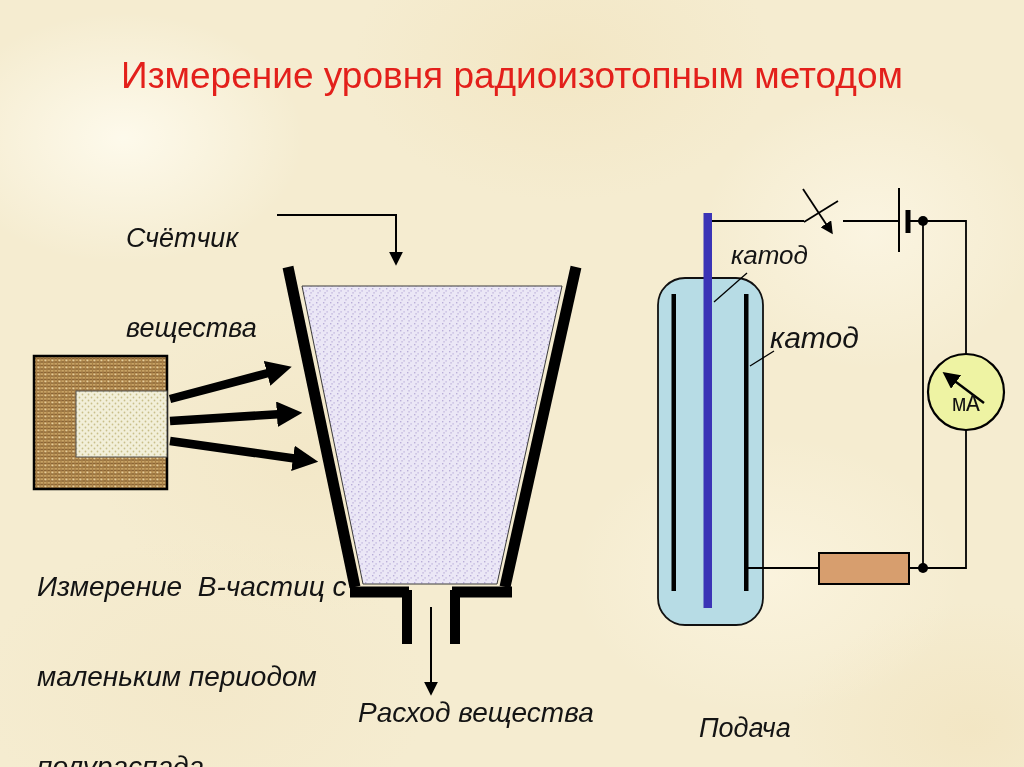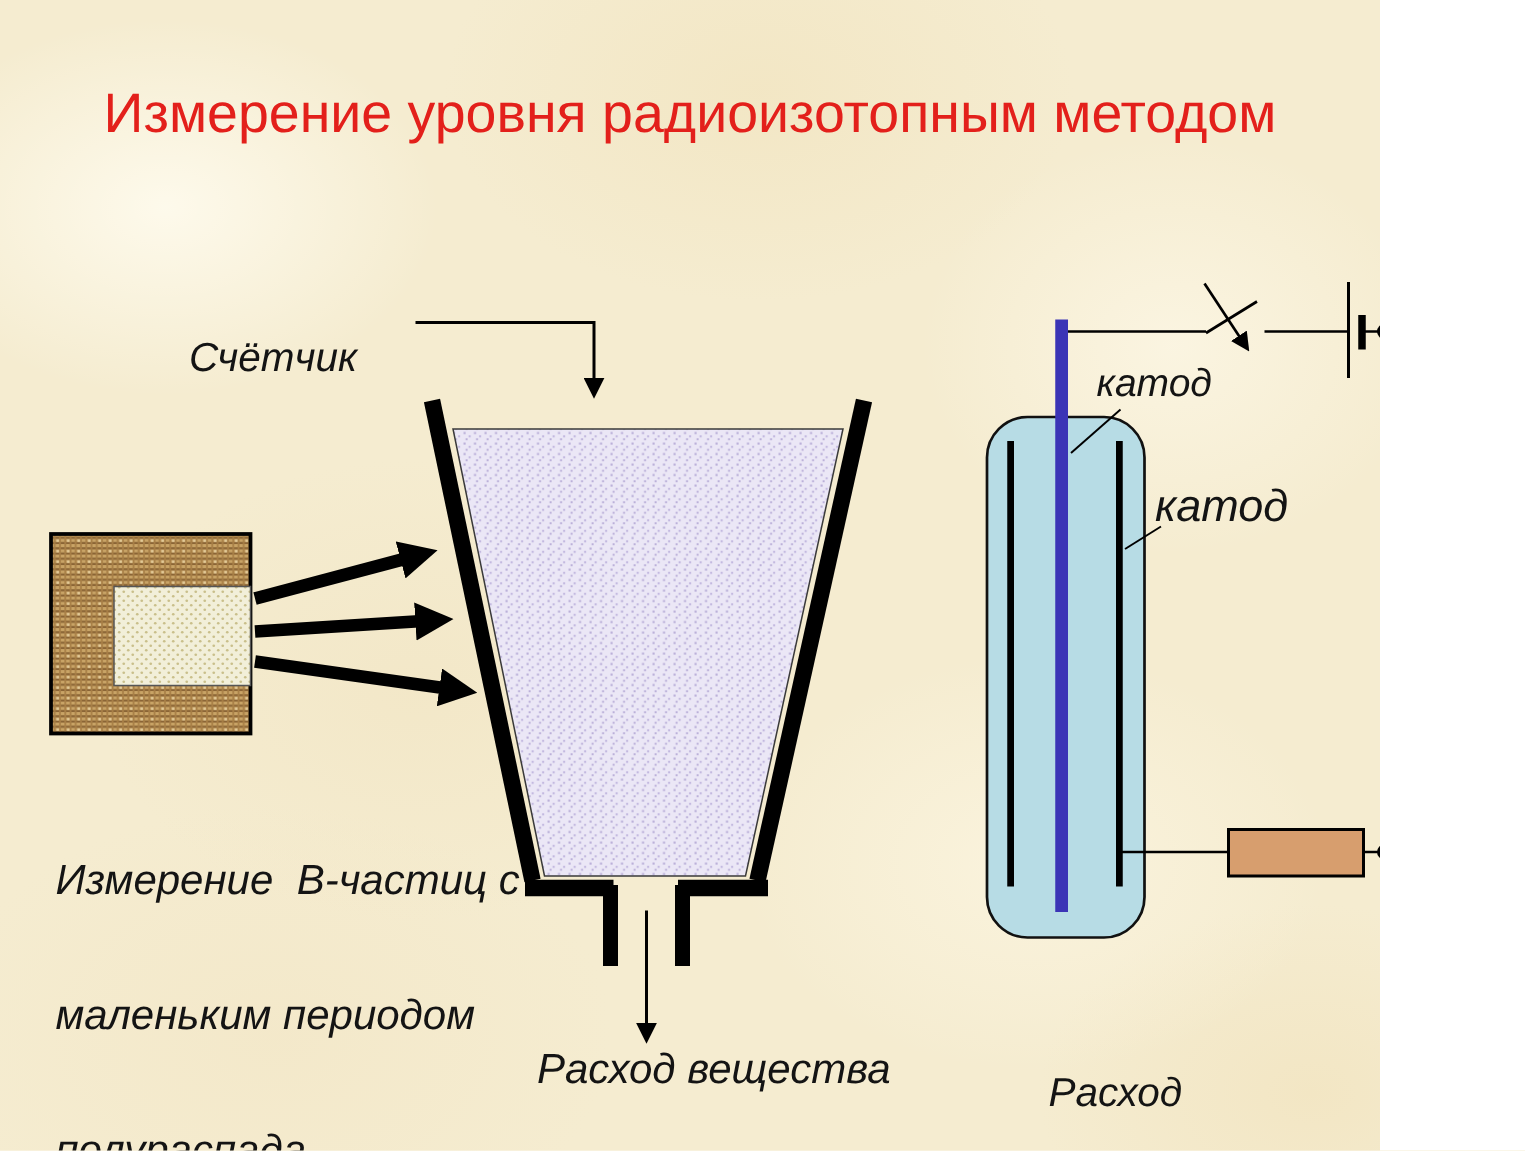--- a/index.html
+++ b/index.html
@@ -1,18 +1,18 @@
 <!DOCTYPE html>
 <html><head>
 <meta charset="utf-8">
 <style>
   html,body{margin:0;padding:0;}
   .slide{
     position:relative;
-    width:920px;height:767px;
+    width:1024px;height:767px;
     overflow:hidden;
     font-family:"Liberation Sans", sans-serif;
     background-color:#f5ecd0;
     background-image:
       radial-gradient(ellipse 260px 180px at 12% 18%, rgba(255,252,240,.85), rgba(255,252,240,0) 70%),
       radial-gradient(ellipse 300px 200px at 55% 8%,  rgba(240,225,185,.50), rgba(240,225,185,0) 70%),
       radial-gradient(ellipse 240px 200px at 85% 30%, rgba(253,248,232,.70), rgba(253,248,232,0) 70%),
       radial-gradient(ellipse 300px 220px at 30% 60%, rgba(240,226,190,.45), rgba(240,226,190,0) 70%),
       radial-gradient(ellipse 280px 200px at 75% 75%, rgba(253,247,228,.65), rgba(253,247,228,0) 70%),
       radial-gradient(ellipse 320px 220px at 20% 90%, rgba(242,229,196,.50), rgba(242,229,196,0) 70%),
@@ -118,34 +118,35 @@
     <line x1="746" y1="568" x2="819" y2="568" stroke="#000" stroke-width="1.8"></line>
     <rect x="819" y="553" width="90" height="31" stroke="#000" stroke-width="2" fill="#d79e6e"></rect>
     <circle cx="923" cy="221" r="5" fill="#000"></circle>
     <circle cx="923" cy="568" r="5" fill="#000"></circle>
     <circle cx="966" cy="392" r="38" stroke="#000" stroke-width="2.2" fill="#eef3a3"></circle>
     <line x1="984" y1="403" x2="952" y2="379" stroke="#000" stroke-width="2.4" marker-end="url(#arrowThin)"></line>
   </svg>
 
   <div class="lbl lbl-supply">
     <span>Счётчик</span>
+    <span>вещества</span>
   </div>
 
   <div class="lbl lbl-source">
     <span>Измерение  В-частиц с</span>
     <span>маленьким периодом</span>
     <span>полураспада</span>
   </div>
 
   <div class="lbl lbl-outflow">Расход вещества</div>
 
   <div class="lbl lbl-anode">катод</div>
 
   <div class="lbl lbl-cathode">катод</div>
 
   <div class="lbl lbl-counter">
-    <span>Расход</span>
+    <span>Подача</span>
     
   </div>
 
   <div class="lbl-ma">мА</div>
 
 </div>
 
 </body></html>

